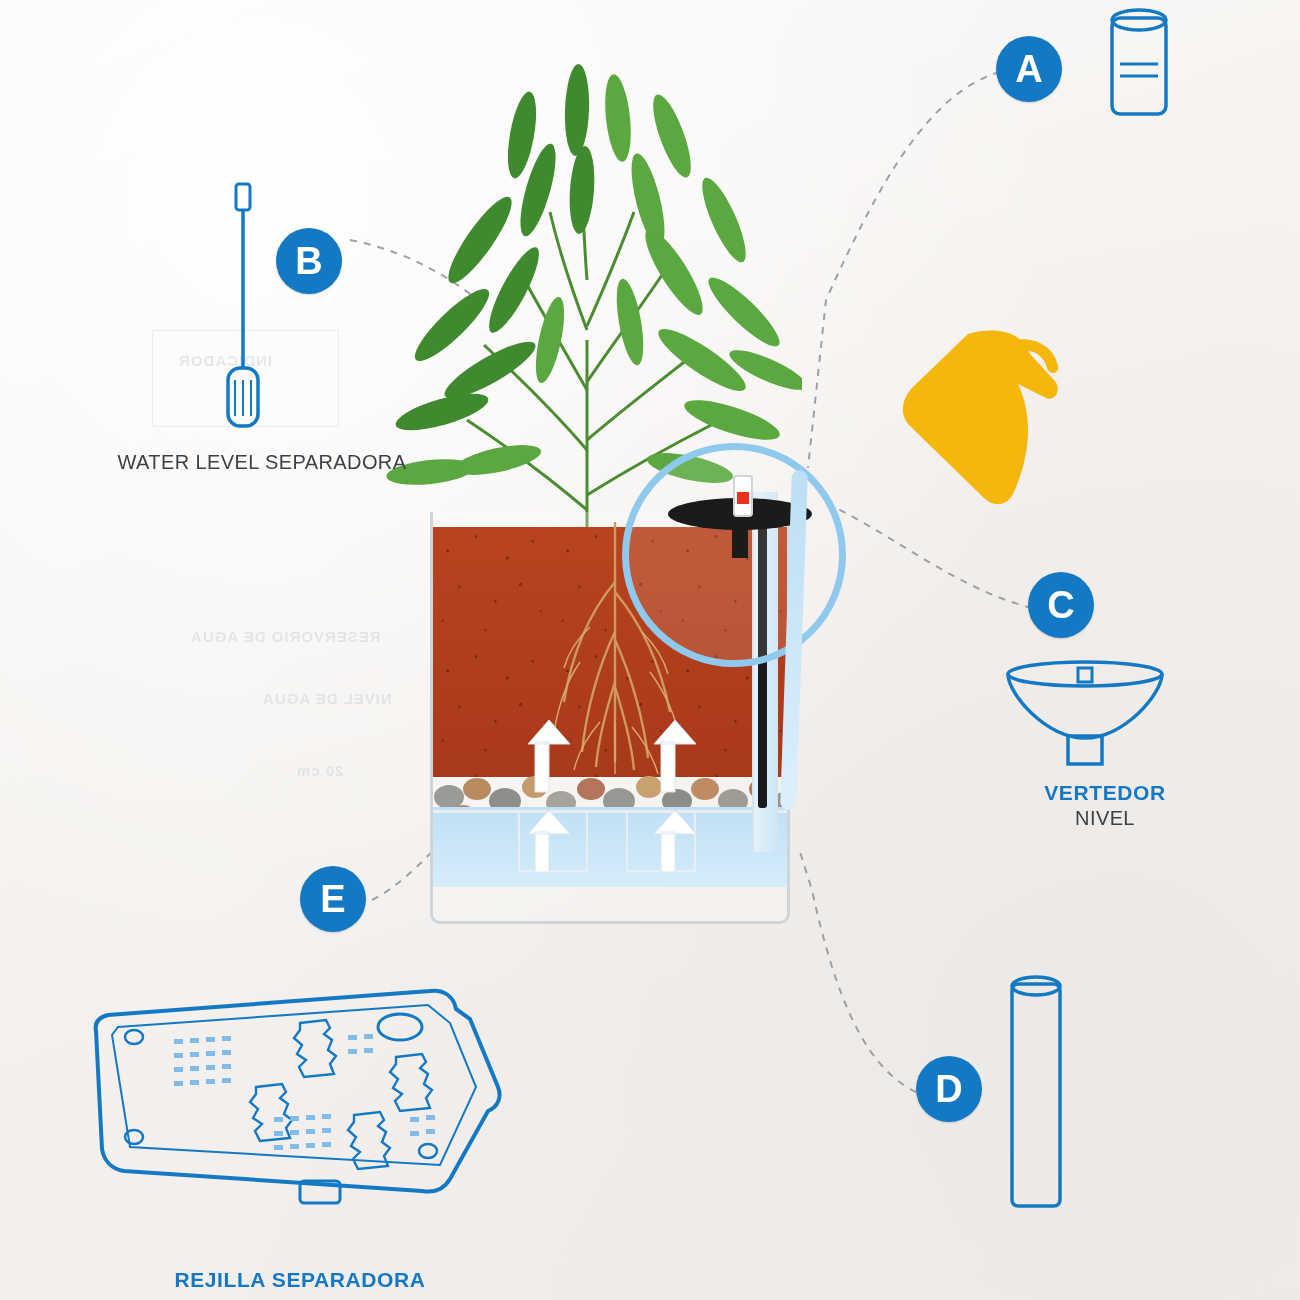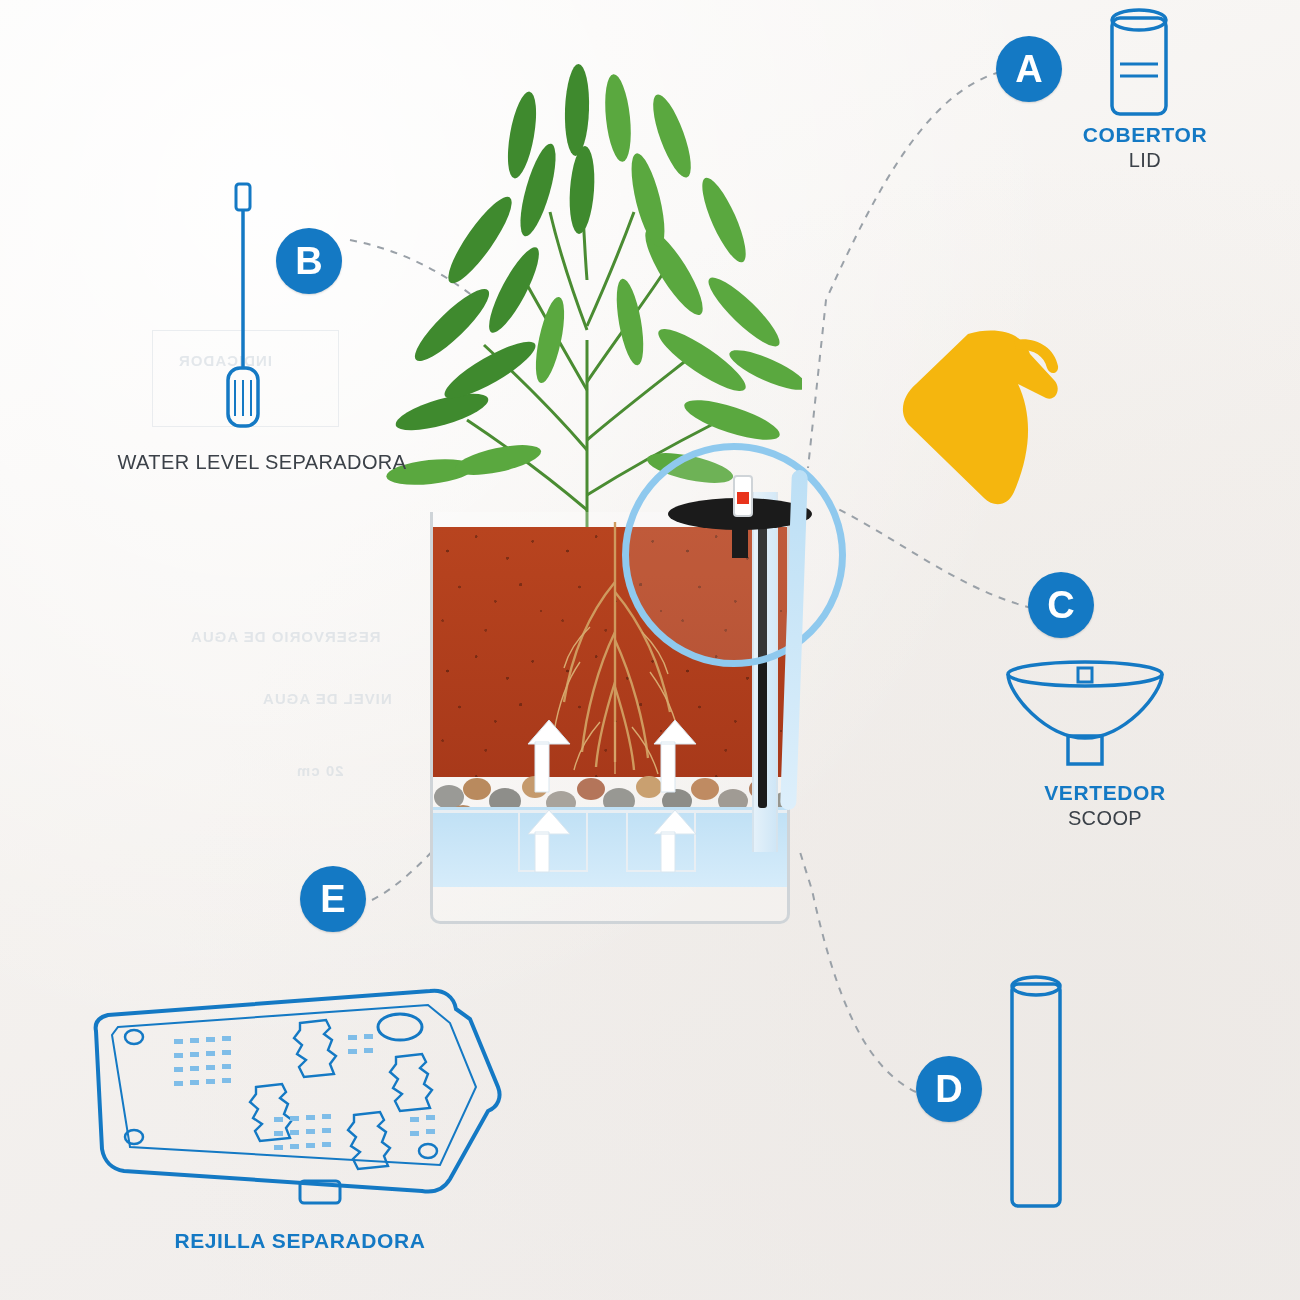--- a/index.html
+++ b/index.html
@@ -328,24 +328,20 @@
 
   <div style="position:absolute; left:786px; top:470px; width:16px; height:340px; background:linear-gradient(180deg,#bcdff5,#ddeffb); border-radius:8px; transform:rotate(2deg);"></div>
 
   <div class="callout" style="left:996px; top:36px;">A</div>
   <svg class="part" style="left:1096px; top:4px; width:86px; height:118px;" viewBox="0 0 86 118">
     <rect x="16" y="14" width="54" height="96" rx="8" fill="none" stroke="#1479c4" stroke-width="3.5"></rect>
     <ellipse cx="43" cy="16" rx="27" ry="10" fill="none" stroke="#1479c4" stroke-width="3.5"></ellipse>
     <path d="M24 60 h38" stroke="#1479c4" stroke-width="3" fill="none"></path>
     <path d="M24 72 h38" stroke="#1479c4" stroke-width="3" fill="none"></path>
   </svg>
-  <div class="label" style="left:1050px; top:122px; width:190px;">
-    <div class="es">COBERTOR</div>
-    <div class="en">LID</div>
-  </div>
 
   <div class="callout" style="left:276px; top:228px;">B</div>
   <svg class="part" style="left:208px; top:178px; width:70px; height:262px;" viewBox="0 0 70 262">
     <rect x="28" y="6" width="14" height="26" rx="3" fill="none" stroke="#1479c4" stroke-width="3"></rect>
     <path d="M35 32 L35 190" stroke="#1479c4" stroke-width="3.5" fill="none"></path>
     <rect x="20" y="190" width="30" height="58" rx="12" fill="none" stroke="#1479c4" stroke-width="3.5"></rect>
     <path d="M27 202 L27 238 M35 202 L35 238 M43 202 L43 238" stroke="#1479c4" stroke-width="2" fill="none"></path>
   </svg>
   <div class="label" style="left:62px; top:450px; width:400px;">
     <div class="en">WATER LEVEL SEPARADORA</div>
@@ -353,21 +349,21 @@
 
   <div class="callout" style="left:1028px; top:572px;">C</div>
   <svg class="part" style="left:1000px; top:660px; width:170px; height:112px;" viewBox="0 0 170 112">
     <path d="M8 14 C 8 34, 46 78, 85 78 C 124 78, 162 34, 162 14" fill="none" stroke="#1479c4" stroke-width="3.5"></path>
     <ellipse cx="85" cy="14" rx="77" ry="12" fill="none" stroke="#1479c4" stroke-width="3.5"></ellipse>
     <rect x="68" y="76" width="34" height="28" fill="none" stroke="#1479c4" stroke-width="3.5"></rect>
     <rect x="78" y="8" width="14" height="14" fill="none" stroke="#1479c4" stroke-width="3"></rect>
   </svg>
   <div class="label" style="left:1010px; top:780px; width:190px;">
     <div class="es">VERTEDOR</div>
-    <div class="en">SCOOP</div>
+    <div class="en">NIVEL</div>
   </div>
 
   <div class="callout" style="left:916px; top:1056px;">D</div>
   <svg class="part" style="left:996px; top:970px; width:80px; height:250px;" viewBox="0 0 80 250">
     <rect x="16" y="14" width="48" height="222" rx="6" fill="none" stroke="#1479c4" stroke-width="3.5"></rect>
     <ellipse cx="40" cy="16" rx="24" ry="9" fill="none" stroke="#1479c4" stroke-width="3.5"></ellipse>
   </svg>
 
   <div class="callout" style="left:300px; top:866px;">E</div>
   <svg id="grid-part" viewBox="0 0 440 240">
@@ -420,16 +416,16 @@
         <rect x="286" y="59" width="9" height="5"></rect>
       <rect x="270" y="74" width="9" height="5"></rect>
         <rect x="286" y="73" width="9" height="5"></rect>
       <rect x="348" y="140" width="9" height="5"></rect>
         <rect x="332" y="142" width="9" height="5"></rect>
       <rect x="348" y="154" width="9" height="5"></rect>
         <rect x="332" y="156" width="9" height="5"></rect>
     </g>
     <rect x="222" y="206" width="40" height="22" rx="4" fill="none" stroke="#1479c4" stroke-width="3"></rect>
   </svg>
-  <div class="label" style="left:100px; top:1228px; width:400px;">
+  <div class="label" style="left:100px; top:1267px; width:400px;">
     <div class="es">REJILLA SEPARADORA</div>
   </div>
 </div>
 
 </body></html>

